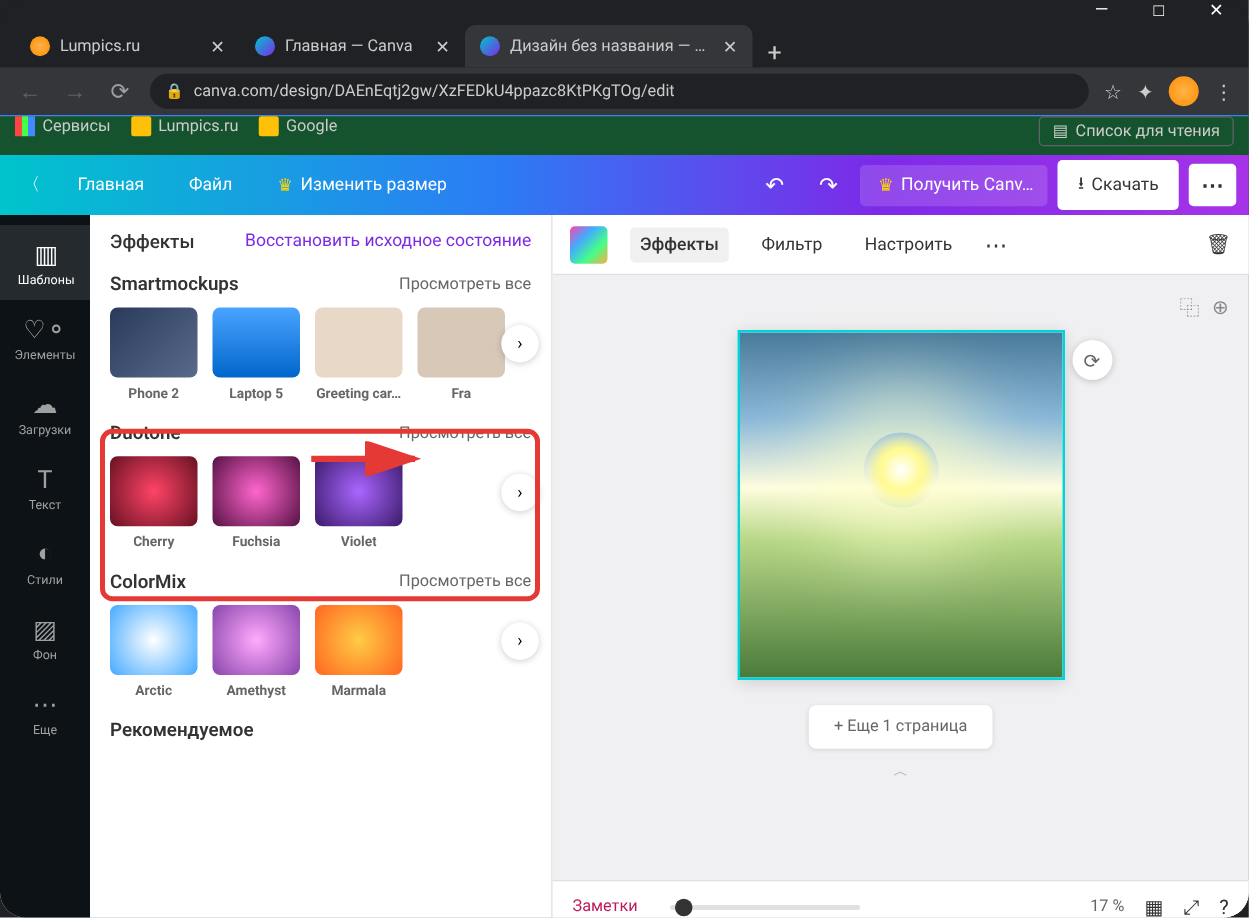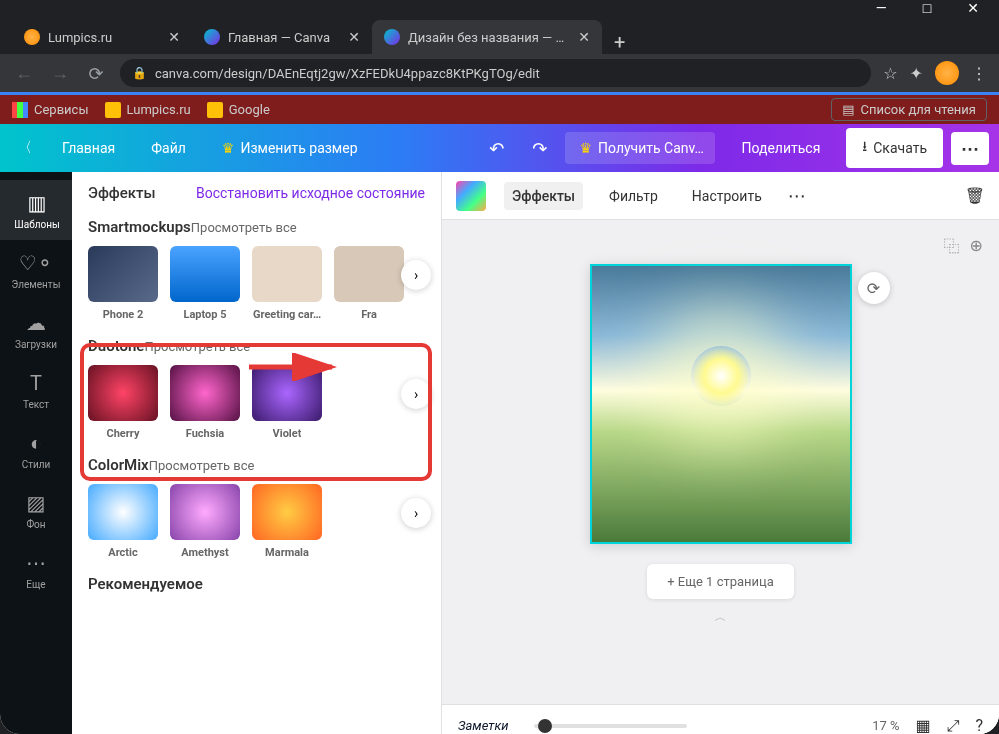--- a/index.html
+++ b/index.html
@@ -23,21 +23,21 @@
 
 .addr-bar { height: 38px; background: #35363a; display: flex; align-items: center; padding: 0 12px; gap: 12px; }
 .nav-btn { color: #9aa0a6; font-size: 18px; cursor: pointer; width: 24px; text-align: center; }
 .nav-btn.disabled { color: #5f6368; }
 .url-field { flex: 1; height: 28px; background: #202124; border-radius: 14px; display: flex; align-items: center; padding: 0 12px; gap: 8px; color: #ccc; font-size: 13px; }
 .lock { color: #9aa0a6; font-size: 12px; }
 .addr-icon { color: #ccc; font-size: 16px; cursor: pointer; }
 .avatar { width: 24px; height: 24px; border-radius: 50%; background: radial-gradient(circle, #ffb347, #ff8c00); }
 
 
-.bookmarks { height: 32px; background: #7f1d1d; border-top: 3px solid #3b82f6; display: flex; align-items: center; padding: 0 12px; gap: 16px; color: #ccc; font-size: 13px; }
+.bookmarks { height: 32px; background: #14532d; border-top: 1px solid #3b82f6; display: flex; align-items: flex-start; padding: 0 12px; gap: 16px; color: #ccc; font-size: 13px; }
 .bookmark { display: flex; align-items: center; gap: 6px; cursor: pointer; }
 .bk-icon { width: 16px; height: 16px; }
 .bk-grid { background: linear-gradient(to right, #ff4444 33%, #44ff44 33%, #44ff44 66%, #4488ff 66%); }
 .bk-folder { background: #ffc107; border-radius: 2px; }
 .reading-list { margin-left: auto; display: flex; align-items: center; gap: 6px; border: 1px solid #5f6368; border-radius: 4px; padding: 3px 10px; }
 
 
 .canva-top { height: 48px; background: linear-gradient(90deg, #00c4cc 0%, #2c7cf5 40%, #7d2ae8 70%, #a633e8 100%); display: flex; align-items: center; padding: 0 10px; gap: 8px; }
 .ct-btn { color: #fff; font-size: 14px; padding: 8px 14px; cursor: pointer; display: flex; align-items: center; gap: 6px; border-radius: 4px; }
 .ct-btn.back { padding: 8px; }
@@ -61,21 +61,21 @@
 
 .effects-panel { width: 370px; background: #fff; display: flex; flex-direction: column; border-right: 1px solid #e0e0e0; position: relative; }
 .panel-header { padding: 12px 16px; display: flex; align-items: center; justify-content: space-between; }
 .panel-title { font-size: 15px; color: #333; font-weight: 500; max-width: 70px; }
 .restore-link { color: #7d2ae8; font-size: 14px; cursor: pointer; }
 .panel-body { flex: 1; overflow-y: auto; padding: 4px 16px 12px 16px; }
 .panel-body::-webkit-scrollbar { width: 10px; }
 .panel-body::-webkit-scrollbar-thumb { background: #c0c0c0; border-radius: 5px; }
 
 .section { margin-bottom: 16px; position: relative; }
-.section-head { display: flex; justify-content: flex-start; align-items: center; margin-bottom: 10px; }
+.section-head { display: flex; justify-content: space-between; align-items: center; margin-bottom: 10px; }
 .section-title { font-size: 15px; font-weight: 600; color: #333; }
 .view-all { font-size: 13px; color: #666; cursor: pointer; }
 .thumbs { display: flex; gap: 12px; position: relative; }
 .thumb { width: 70px; display: flex; flex-direction: column; align-items: center; gap: 6px; cursor: pointer; }
 .thumb-img { width: 70px; height: 56px; border-radius: 6px; background: #888; }
 .thumb-label { font-size: 11px; color: #666; white-space: nowrap; overflow: hidden; max-width: 70px; text-overflow: ellipsis; font-weight: bold; }
 .scroll-next { position: absolute; right: -6px; top: 14px; width: 30px; height: 30px; background: #fff; border-radius: 50%; box-shadow: 0 1px 6px rgba(0,0,0,0.2); display: flex; align-items: center; justify-content: center; cursor: pointer; font-size: 14px; }
 
 
 .highlight-box { position: absolute; left: 8px; top: 171px; width: 352px; height: 138px; border: 4px solid #e53935; border-radius: 10px; pointer-events: none; }
@@ -109,21 +109,21 @@
 .page-controls { align-self: flex-end; display: flex; gap: 10px; margin-bottom: 8px; color: #888; font-size: 16px; }
 .page-controls span { cursor: pointer; }
 .design-page { width: 262px; height: 280px; background: #fff; box-shadow: 0 2px 12px rgba(0,0,0,0.15); position: relative; }
 .design-img { position: absolute; inset: 0; border: 2px solid #00d4d8; background: linear-gradient(180deg, #4a7a9a 0%, #8ab8d8 25%, #fffde0 45%, #b8d888 60%, #4a7a3a 100%); }
 .sun { position: absolute; top: 40%; left: 50%; transform: translate(-50%, -50%); width: 60px; height: 60px; background: radial-gradient(circle, #fff, #fffa90 40%, transparent 70%); border-radius: 50%; box-shadow: 0 0 60px 40px rgba(255,255,200,0.6); }
 .rotate-handle { position: absolute; right: -38px; top: 8px; width: 32px; height: 32px; background: #fff; border-radius: 50%; box-shadow: 0 1px 6px rgba(0,0,0,0.2); display: flex; align-items: center; justify-content: center; font-size: 16px; color: #666; }
 .add-page { margin-top: 20px; padding: 10px 20px; background: #fff; border-radius: 6px; box-shadow: 0 1px 4px rgba(0,0,0,0.1); font-size: 13px; color: #666; cursor: pointer; }
 .collapse-handle { margin-top: 10px; font-size: 12px; color: #aaa; cursor: pointer; }
 
 .canvas-footer { height: 42px; background: #fff; border-top: 1px solid #e0e0e0; display: flex; align-items: center; padding: 0 16px; gap: 16px; }
-.cf-notes { font-size: 13px; color: #0f172a; cursor: pointer; font-style: italic; }
+.cf-notes { font-size: 13px; color: #be185d; cursor: pointer; }
 .cf-slider { flex: 1; max-width: 200px; height: 4px; background: #e0e0e0; border-radius: 2px; position: relative; margin-left: 10px; }
 .cf-slider-dot { position: absolute; left: 4px; top: -5px; width: 14px; height: 14px; background: #333; border-radius: 50%; }
 .cf-spacer { flex: 1; }
 .cf-zoom { font-size: 13px; color: #666; }
 .cf-icon { font-size: 16px; color: #333; cursor: pointer; }
 </style>
 </head>
 <body>
 
 <div class="window-controls">
@@ -196,21 +196,20 @@
       <span class="crown">♛</span>
       <span>Изменить размер</span>
     </div>
   <div class="ct-spacer"></div>
   <span class="ct-undo">↶</span>
   <span class="ct-undo">↷</span>
   <div class="ct-btn ct-gold">
       <span class="crown">♛</span>
       <span>Получить Canv…</span>
     </div>
-  <div class="ct-share"><span>Поделиться</span></div>
   <div class="ct-download">
       <span>⭳</span>
       <span>Скачать</span>
     </div>
   <div class="ct-more">⋯</div>
 </div>
 
 <div class="main">
 
   <div class="icon-rail">

